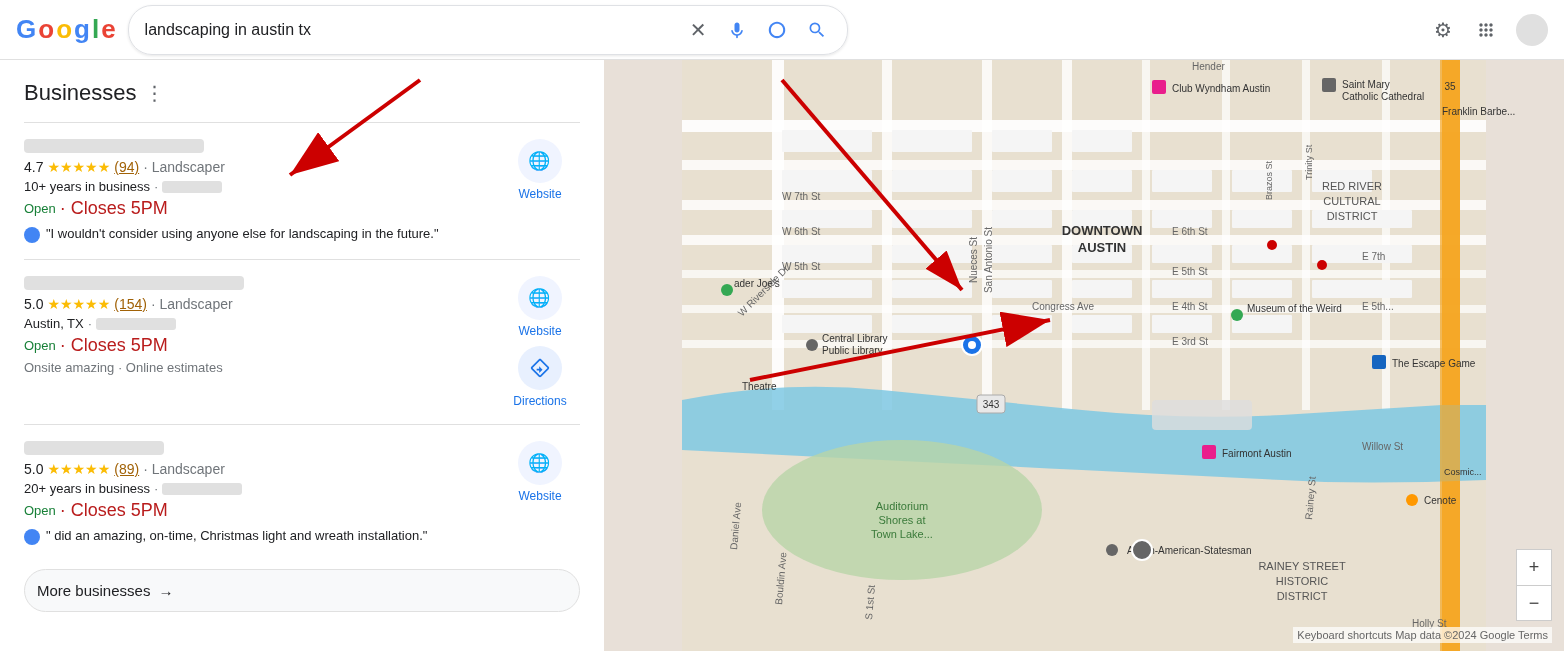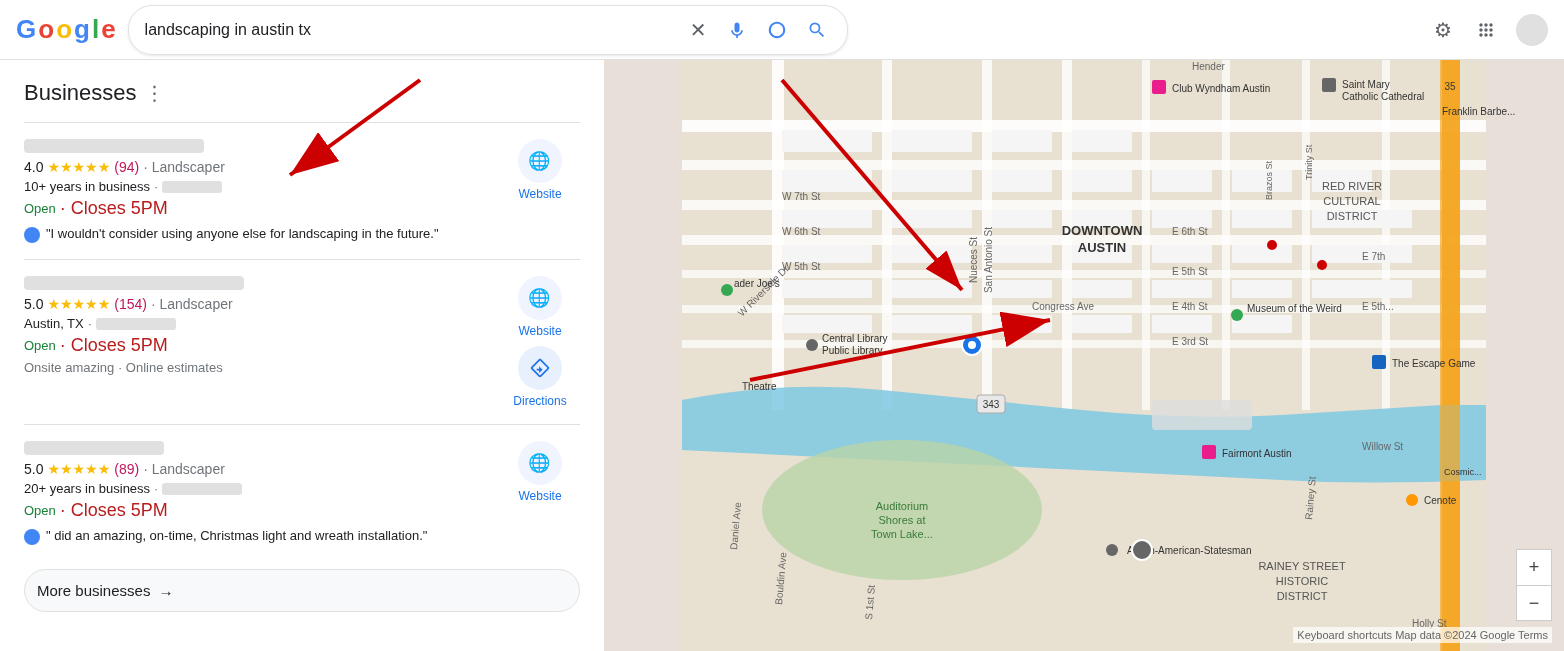--- a/index.html
+++ b/index.html
@@ -130,21 +130,21 @@
       align-items: center;
       gap: 4px;
       margin-bottom: 4px;
       font-size: 14px;
       color: #202124;
     }
     .stars {
       color: #FBBC05;
       font-size: 14px;
     }
-    .rating-count { color: #be185d; }
+    .rating-count { color: #a16207; text-decoration: underline; }
     .category { color: #70757a; }
 
     .detail-row {
       font-size: 13px;
       color: #202124;
       margin-bottom: 4px;
       display: flex;
       align-items: center;
       gap: 4px;
     }
@@ -326,21 +326,21 @@
   <div class="left-panel">
     <div class="section-title">
       <span>Businesses</span>
       <span class="more-icon">⋮</span>
     </div>
 
     <div class="business-card">
       <div class="business-info">
         <div class="business-name-blurred"></div>
         <div class="rating-row">
-          <span style="font-weight:500;">4.0</span>
+          <span style="font-weight:500;">4.7</span>
           <span class="stars">★★★★★</span>
           <span class="rating-count">(94)</span>
           <span class="category">· Landscaper</span>
         </div>
         <div class="detail-row">
           <span>10+ years in business</span>
           <span style="color:#70757a;">·</span>
           <span class="blurred-text sm"></span>
         </div>
         <div class="detail-row">

